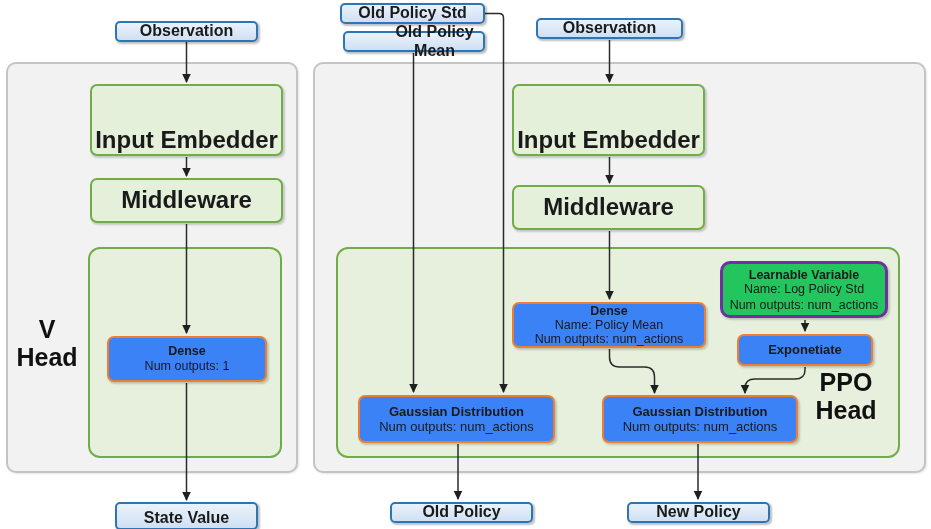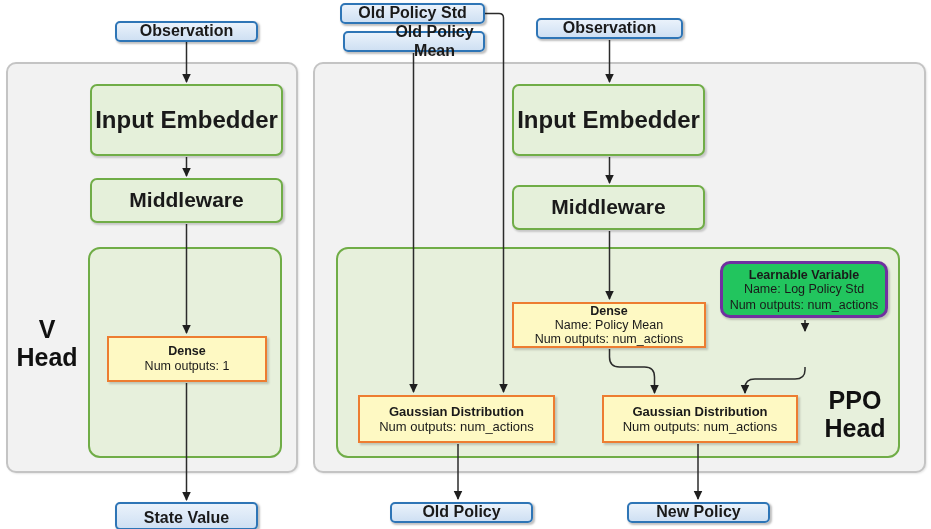--- a/index.html
+++ b/index.html
@@ -22,24 +22,24 @@
   }
   .blue {
     background:linear-gradient(#eaf2fb,#cfe0f3); border:2.5px solid #2e75b6;
     border-radius:5px; font-weight:bold; font-size:16px;
     box-shadow:1.5px 1.5px 2px rgba(0,0,0,0.25);
   }
   .green {
     background:#e5f0da; border:2.5px solid #70ad47; border-radius:7px;
     font-weight:bold; box-shadow:1.5px 2px 2px rgba(0,0,0,0.18);
   }
-  .green-lg { font-size:24px; }
-  .green-md { font-size:21px; }
+  .green-lg { font-size:24px;justify-content:flex-end; }
+  .green-md { font-size:24px; }
   .orange {
-    background:#fef9c3; border:2.5px solid #ed7d31; border-radius:0;
+    background:#3b82f6; border:2.5px solid #ed7d31; border-radius:7px;
     font-size:12.5px; box-shadow:1.5px 2px 2px rgba(0,0,0,0.18);
   }
   .purple {
     background:#22c55e; border:3px solid #7030a0; border-radius:10px;
     font-size:12.5px; box-shadow:1.5px 2px 2px rgba(0,0,0,0.18);
   }
   .title { font-weight:bold; }
   .sub { font-weight:normal; }
   .head-label {
     position:absolute; font-weight:bold; font-size:25px; line-height:28px;
@@ -134,32 +134,35 @@
     <span class="sub">Name: Policy Mean</span>
     <span class="sub">Num outputs: num_actions</span>
   </div>
 
   <div class="box purple" style="left:720px; top:261px; width:168px; height:57px; line-height:1.12;">
     <span class="title">Learnable Variable</span>
     <span class="sub">Name: Log Policy Std</span>
     <span class="sub lv-line">Num outputs: num_actions</span>
   </div>
 
+  <div class="box orange" style="left:737px; top:334px; width:136px; height:32px;">
+    <span class="title" style="font-size:13px;">Exponetiate</span>
+  </div>
 
   <div class="box orange" style="left:358px; top:395px; width:197px; height:48px;">
     <span class="title" style="font-size:13px;">Gaussian Distribution</span>
     <span class="sub" style="font-size:13px;">Num outputs: num_actions</span>
   </div>
 
   <div class="box orange" style="left:602px; top:395px; width:196px; height:48px;">
     <span class="title" style="font-size:13px;">Gaussian Distribution</span>
     <span class="sub" style="font-size:13px;">Num outputs: num_actions</span>
   </div>
 
-  <div class="head-label" style="left:800px; top:386px; width:92px;margin-left:9px;">
+  <div class="head-label" style="left:800px; top:368px; width:92px;">
     <div>PPO</div>
     <div>Head</div>
   </div>
 
   <div class="box blue" style="left:627px; top:502px; width:143px; height:21px;">
     <span>New Policy</span>
   </div>
 
   <div class="box blue" style="left:390px; top:502px; width:143px; height:21px;">
     <span>Old Policy</span>

